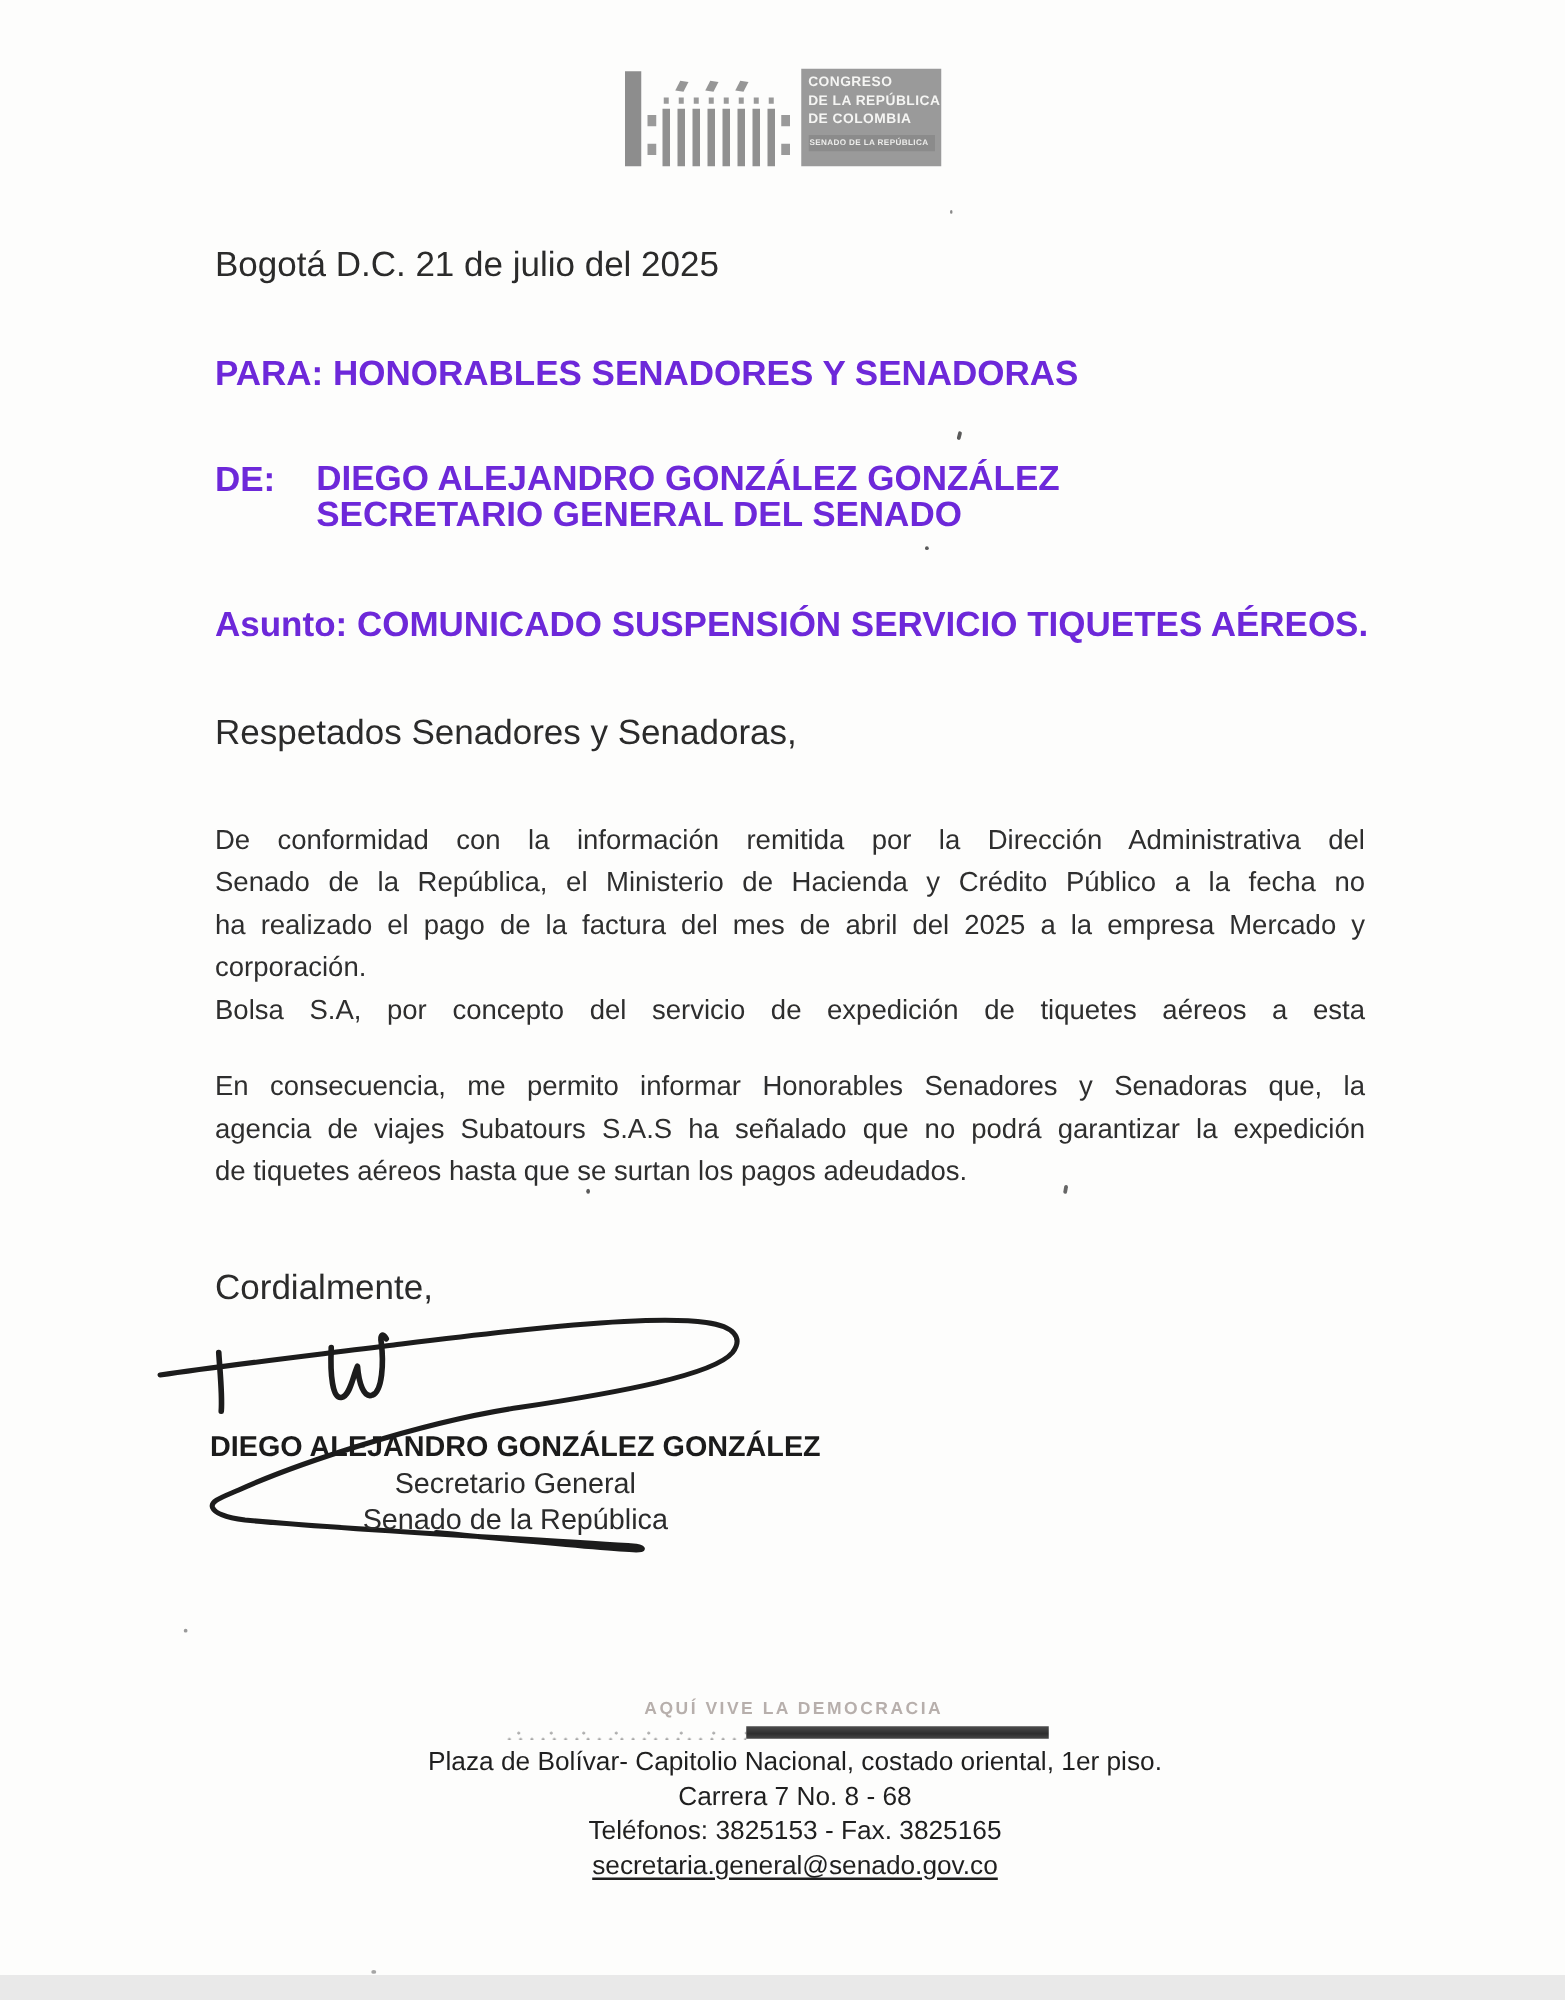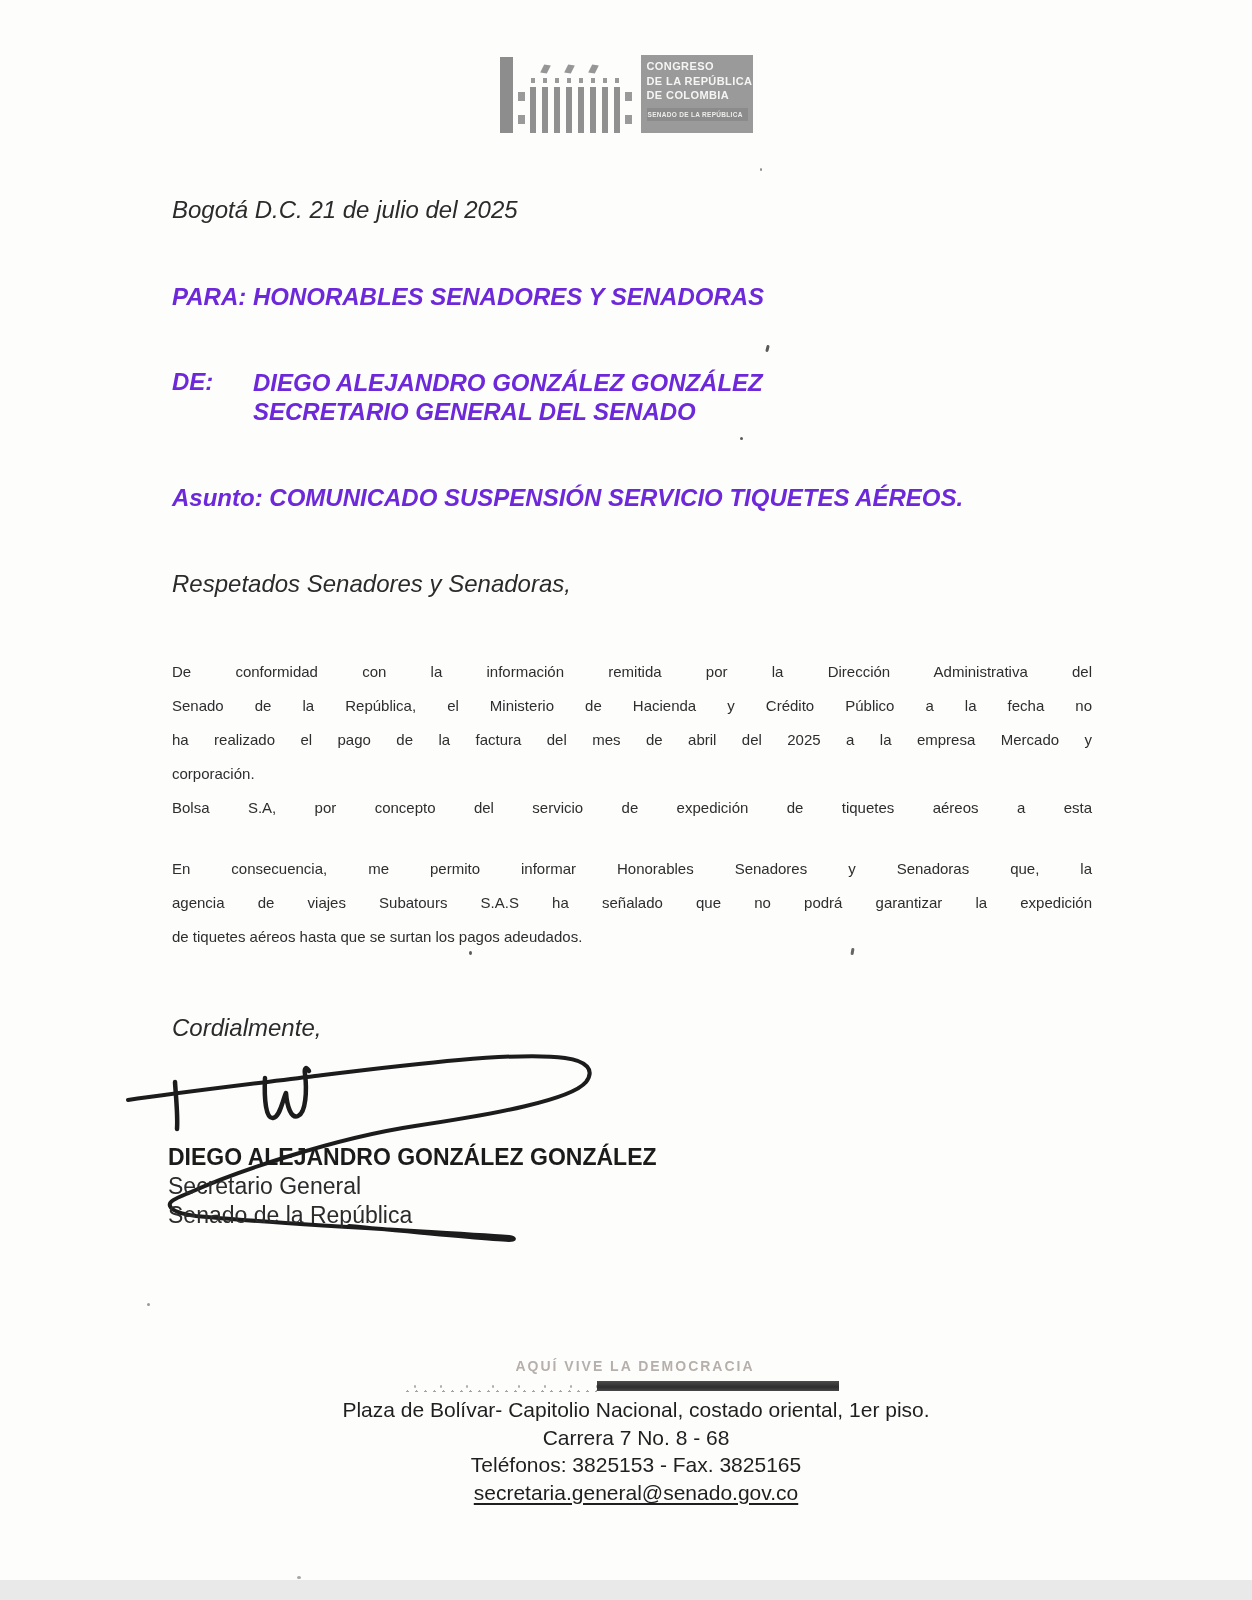--- a/index.html
+++ b/index.html
@@ -35,42 +35,42 @@
   .logo-line { color: #f5f5f3; font-weight: bold; font-size: 11px; line-height: 14.5px;
                letter-spacing: 0.4px; white-space: nowrap; }
   .logo-sub { margin-top: 5px; background: #8b8b8b; color: #ededeb; font-weight: bold;
               font-size: 6.5px; line-height: 13px; letter-spacing: 0.3px; padding-left: 1px;
               white-space: nowrap; }
   .header-title { margin-top: 6px; font-weight: bold; font-size: 26px; color: #1f1f1f;
                   letter-spacing: 0.2px; }
 
   
   .abs { position: absolute; }
-  .ltxt { font-size: 24px; color: #2b2b2b; font-style: italic; }
+  .ltxt { font-size: 28px; color: #2b2b2b; }
   .bold { font-weight: bold; color: #6d28d9; }
   .date { top: 196px; left: 172px; }
-  .para-line { font-size: 15px; line-height: 34px; color: #2e2e2e; }
+  .para-line { font-size: 22px; line-height: 34px; color: #2e2e2e; }
   .j { text-align: justify; text-align-last: justify; }
   .recipient { top: 283px; left: 172px; }
   .sender { top: 368px; left: 172px; display: flex; }
   .sender-label { width: 81px; flex: none; }
   .sender-lines { display: flex; flex-direction: column; }
   .sender-lines > div { line-height: 29px; }
   .subject { top: 484px; left: 172px; }
   .salutation { top: 570px; left: 172px; }
   .paragraph { left: 172px; width: 920px; }
   .p1 { top: 655px; }
   .p2 { top: 852px; }
   .closing { top: 1014px; left: 172px; }
 
   
   .signature-svg { position: absolute; top: 1038px; left: 115px; }
   .sig-block { top: 1142px; left: 168px; }
   .sig-name { font-size: 23px; font-weight: bold; color: #1b1b1b; line-height: 30px; }
-  .sig-line { font-size: 23px; color: #2b2b2b; line-height: 29px; }
+  .sig-line { font-size: 23px; color: #2b2b2b; line-height: 29px; text-align: center; }
 
   
   .slogan { top: 1358px; left: 505px; width: 260px; text-align: center;
             font-size: 14px; font-weight: bold; letter-spacing: 2px;
             color: #a09692; opacity: 0.75; filter: blur(0.5px); }
   .divider-bar { top: 1381px; left: 597px; width: 242px; height: 10px;
                  background: linear-gradient(180deg, #4c4c4c, #2e2e2e 60%, #474747);
                  filter: blur(0.3px); }
   .specks { top: 1380px; left: 402px; width: 195px; height: 12px;
             background-image:

